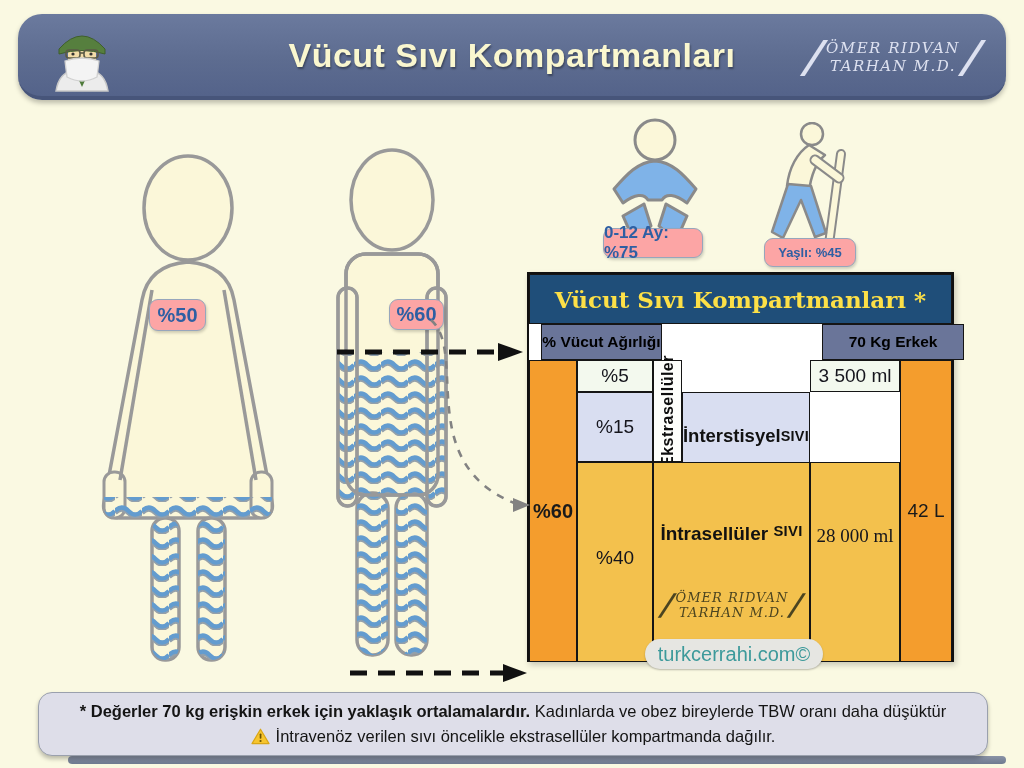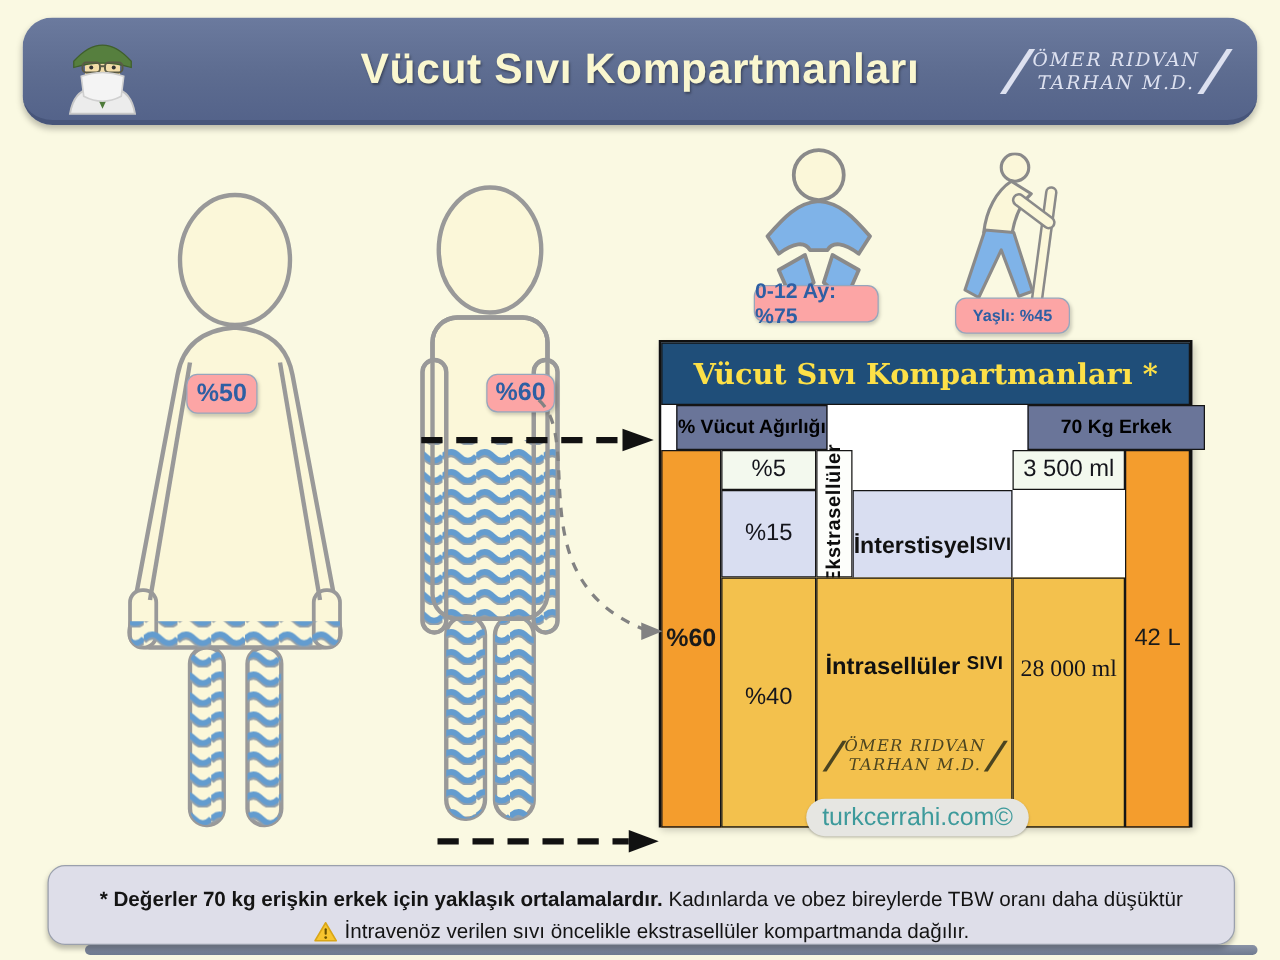--- a/index.html
+++ b/index.html
@@ -96,21 +96,21 @@
   .site-pill {
     position:absolute; left:116px; top:353px; width:178px; height:30px; z-index:5;
     background:#E6E6E2; border-radius:15px; display:flex; align-items:center; justify-content:center;
     color:#3D9A9B; font-weight:normal; font-size:20px; box-shadow:0 1px 2px rgba(0,0,0,.25);margin-top:12px;
   }
   
   .footnote {
     position:absolute; left:38px; top:692px; width:950px; height:64px;
     background:#DEDEE9; border:1.5px solid #9aa0ad; border-radius:14px;
     box-shadow:0 3px 4px rgba(0,0,0,.25);
-    display:flex; flex-direction:column; align-items:center; justify-content:flex-end; gap:6px;
+    display:flex; flex-direction:column; align-items:center; justify-content:center; gap:6px;
     z-index:6;
   }
   .fn-line { font-size:16.5px; color:#141414; white-space:nowrap; }
   .fn-bold { font-weight:bold; }
   .fn-line2 { display:flex; align-items:center; gap:6px; }
   .bottom-bar {
     position:absolute; left:68px; top:756px; width:938px; height:8px;
     background:linear-gradient(#8A93A6,#6F7A90); border-radius:5px;
   }
 </style>

